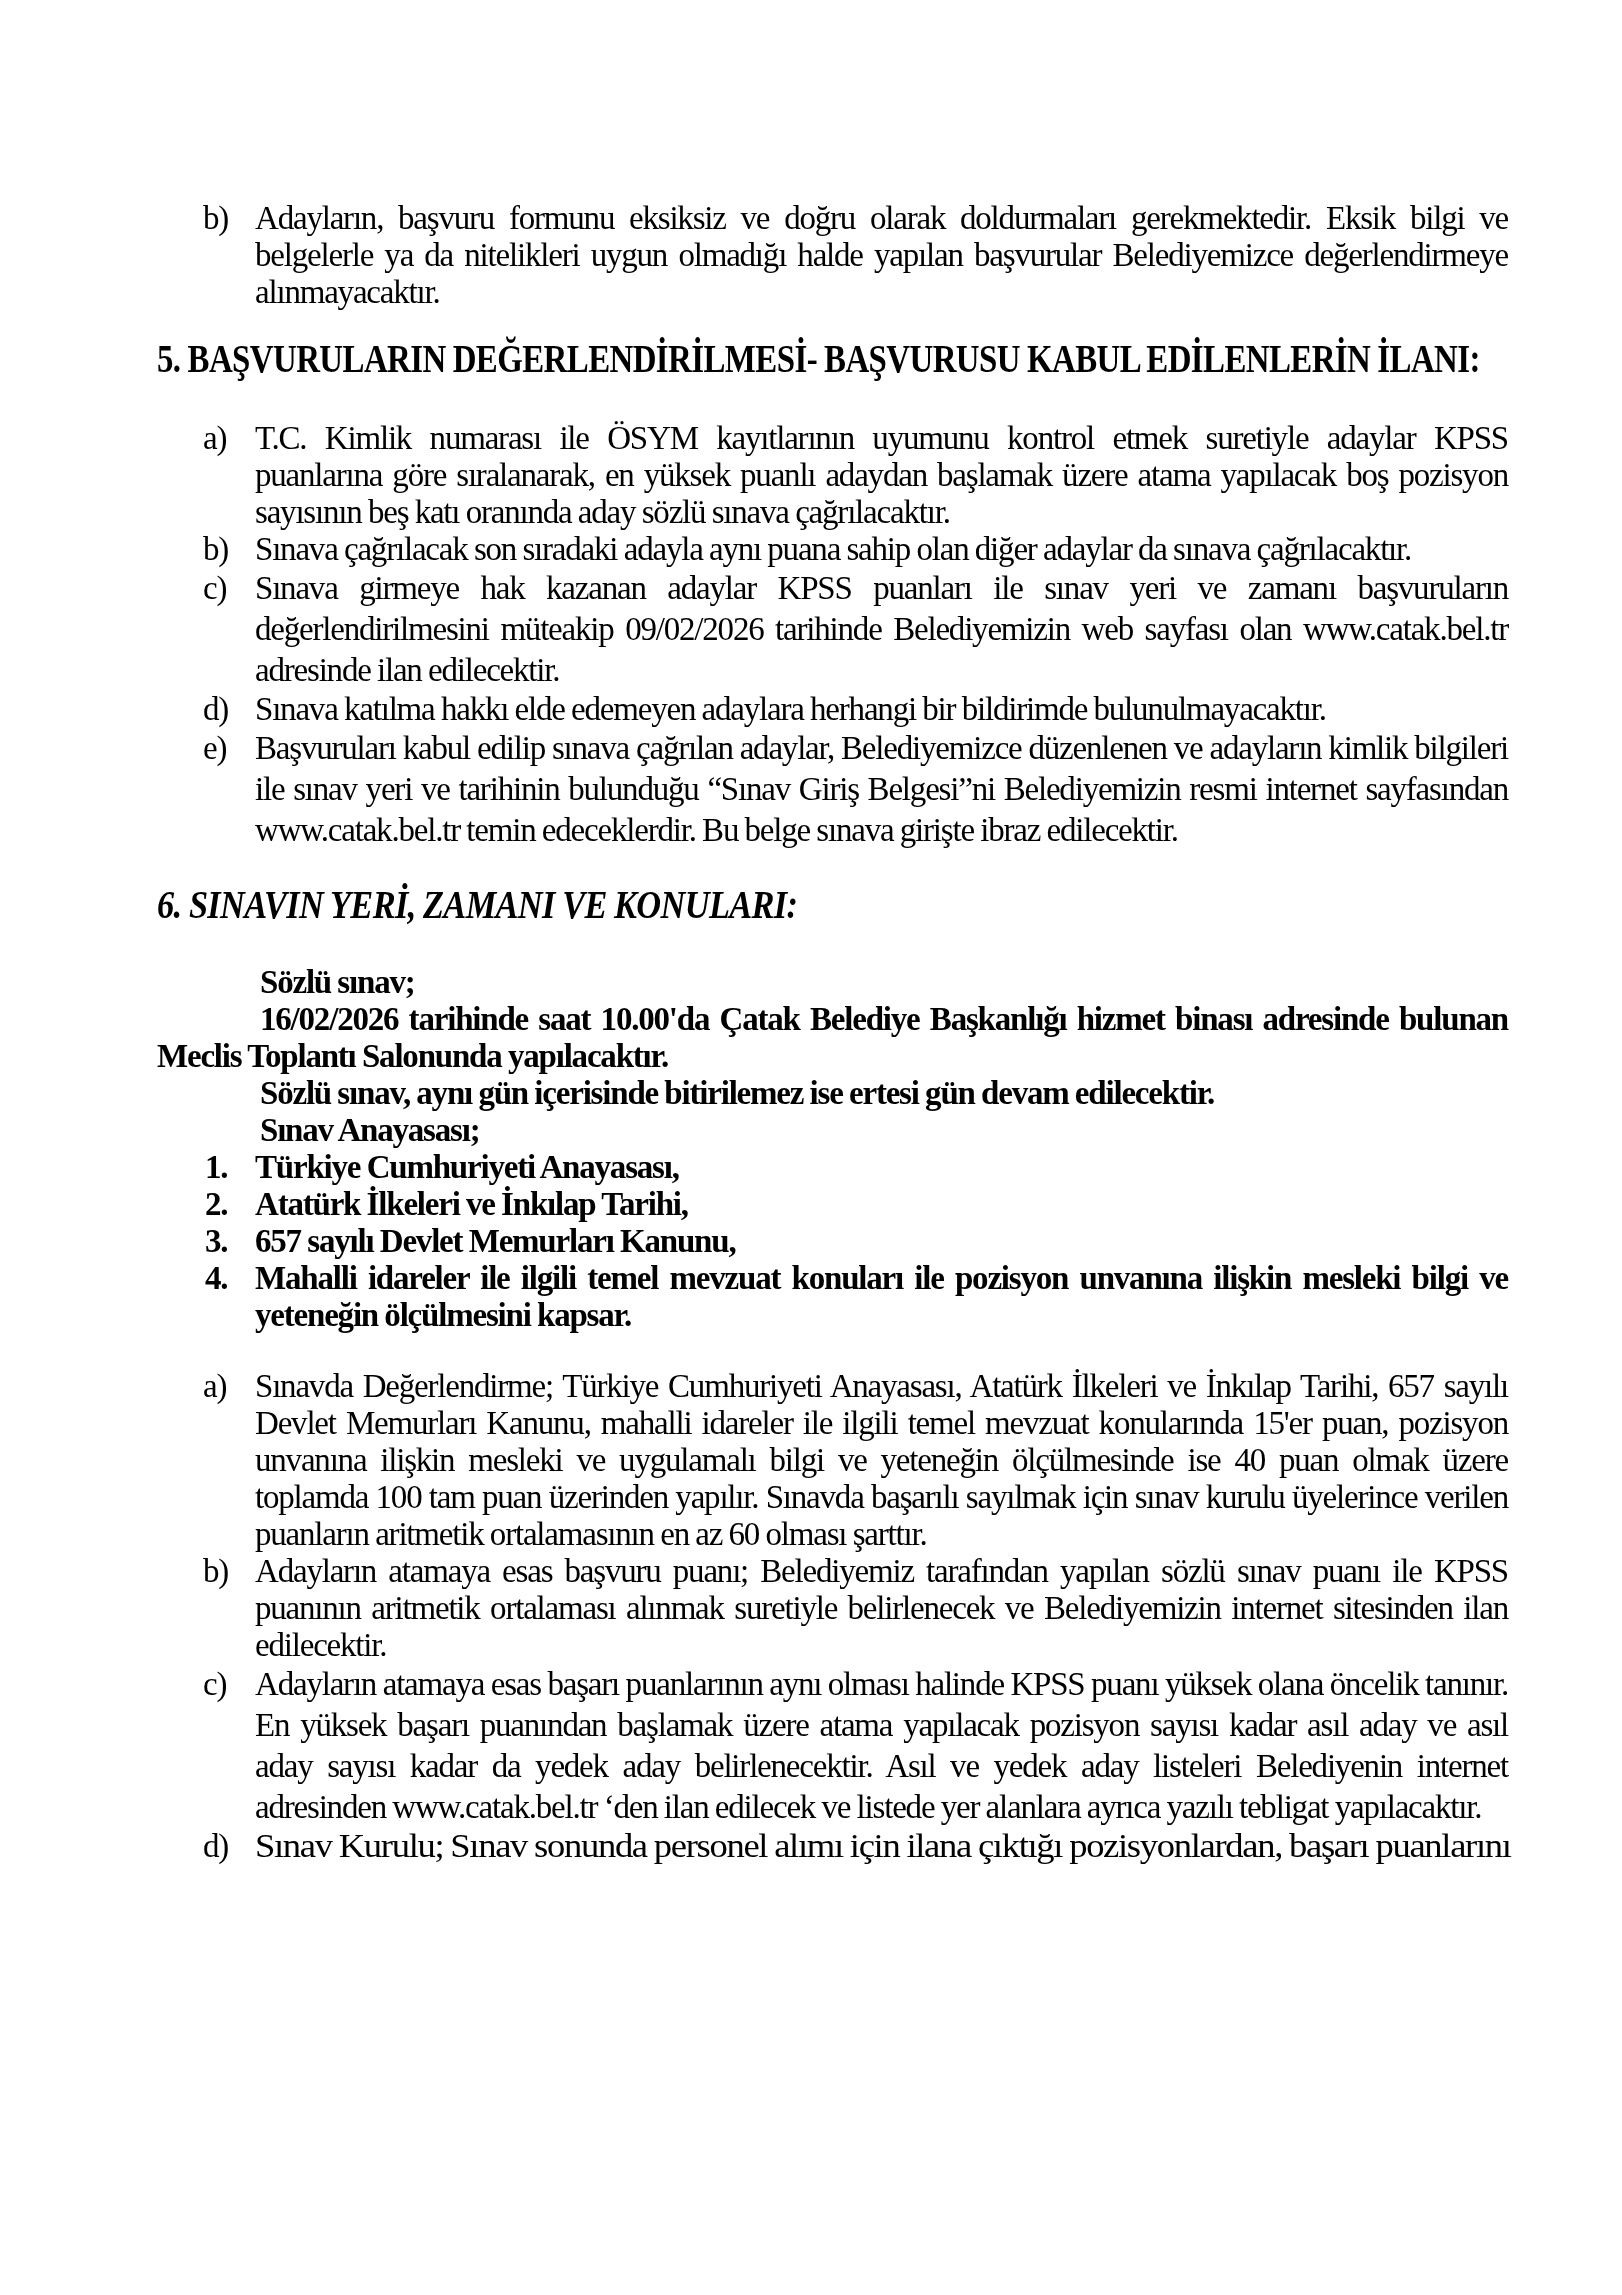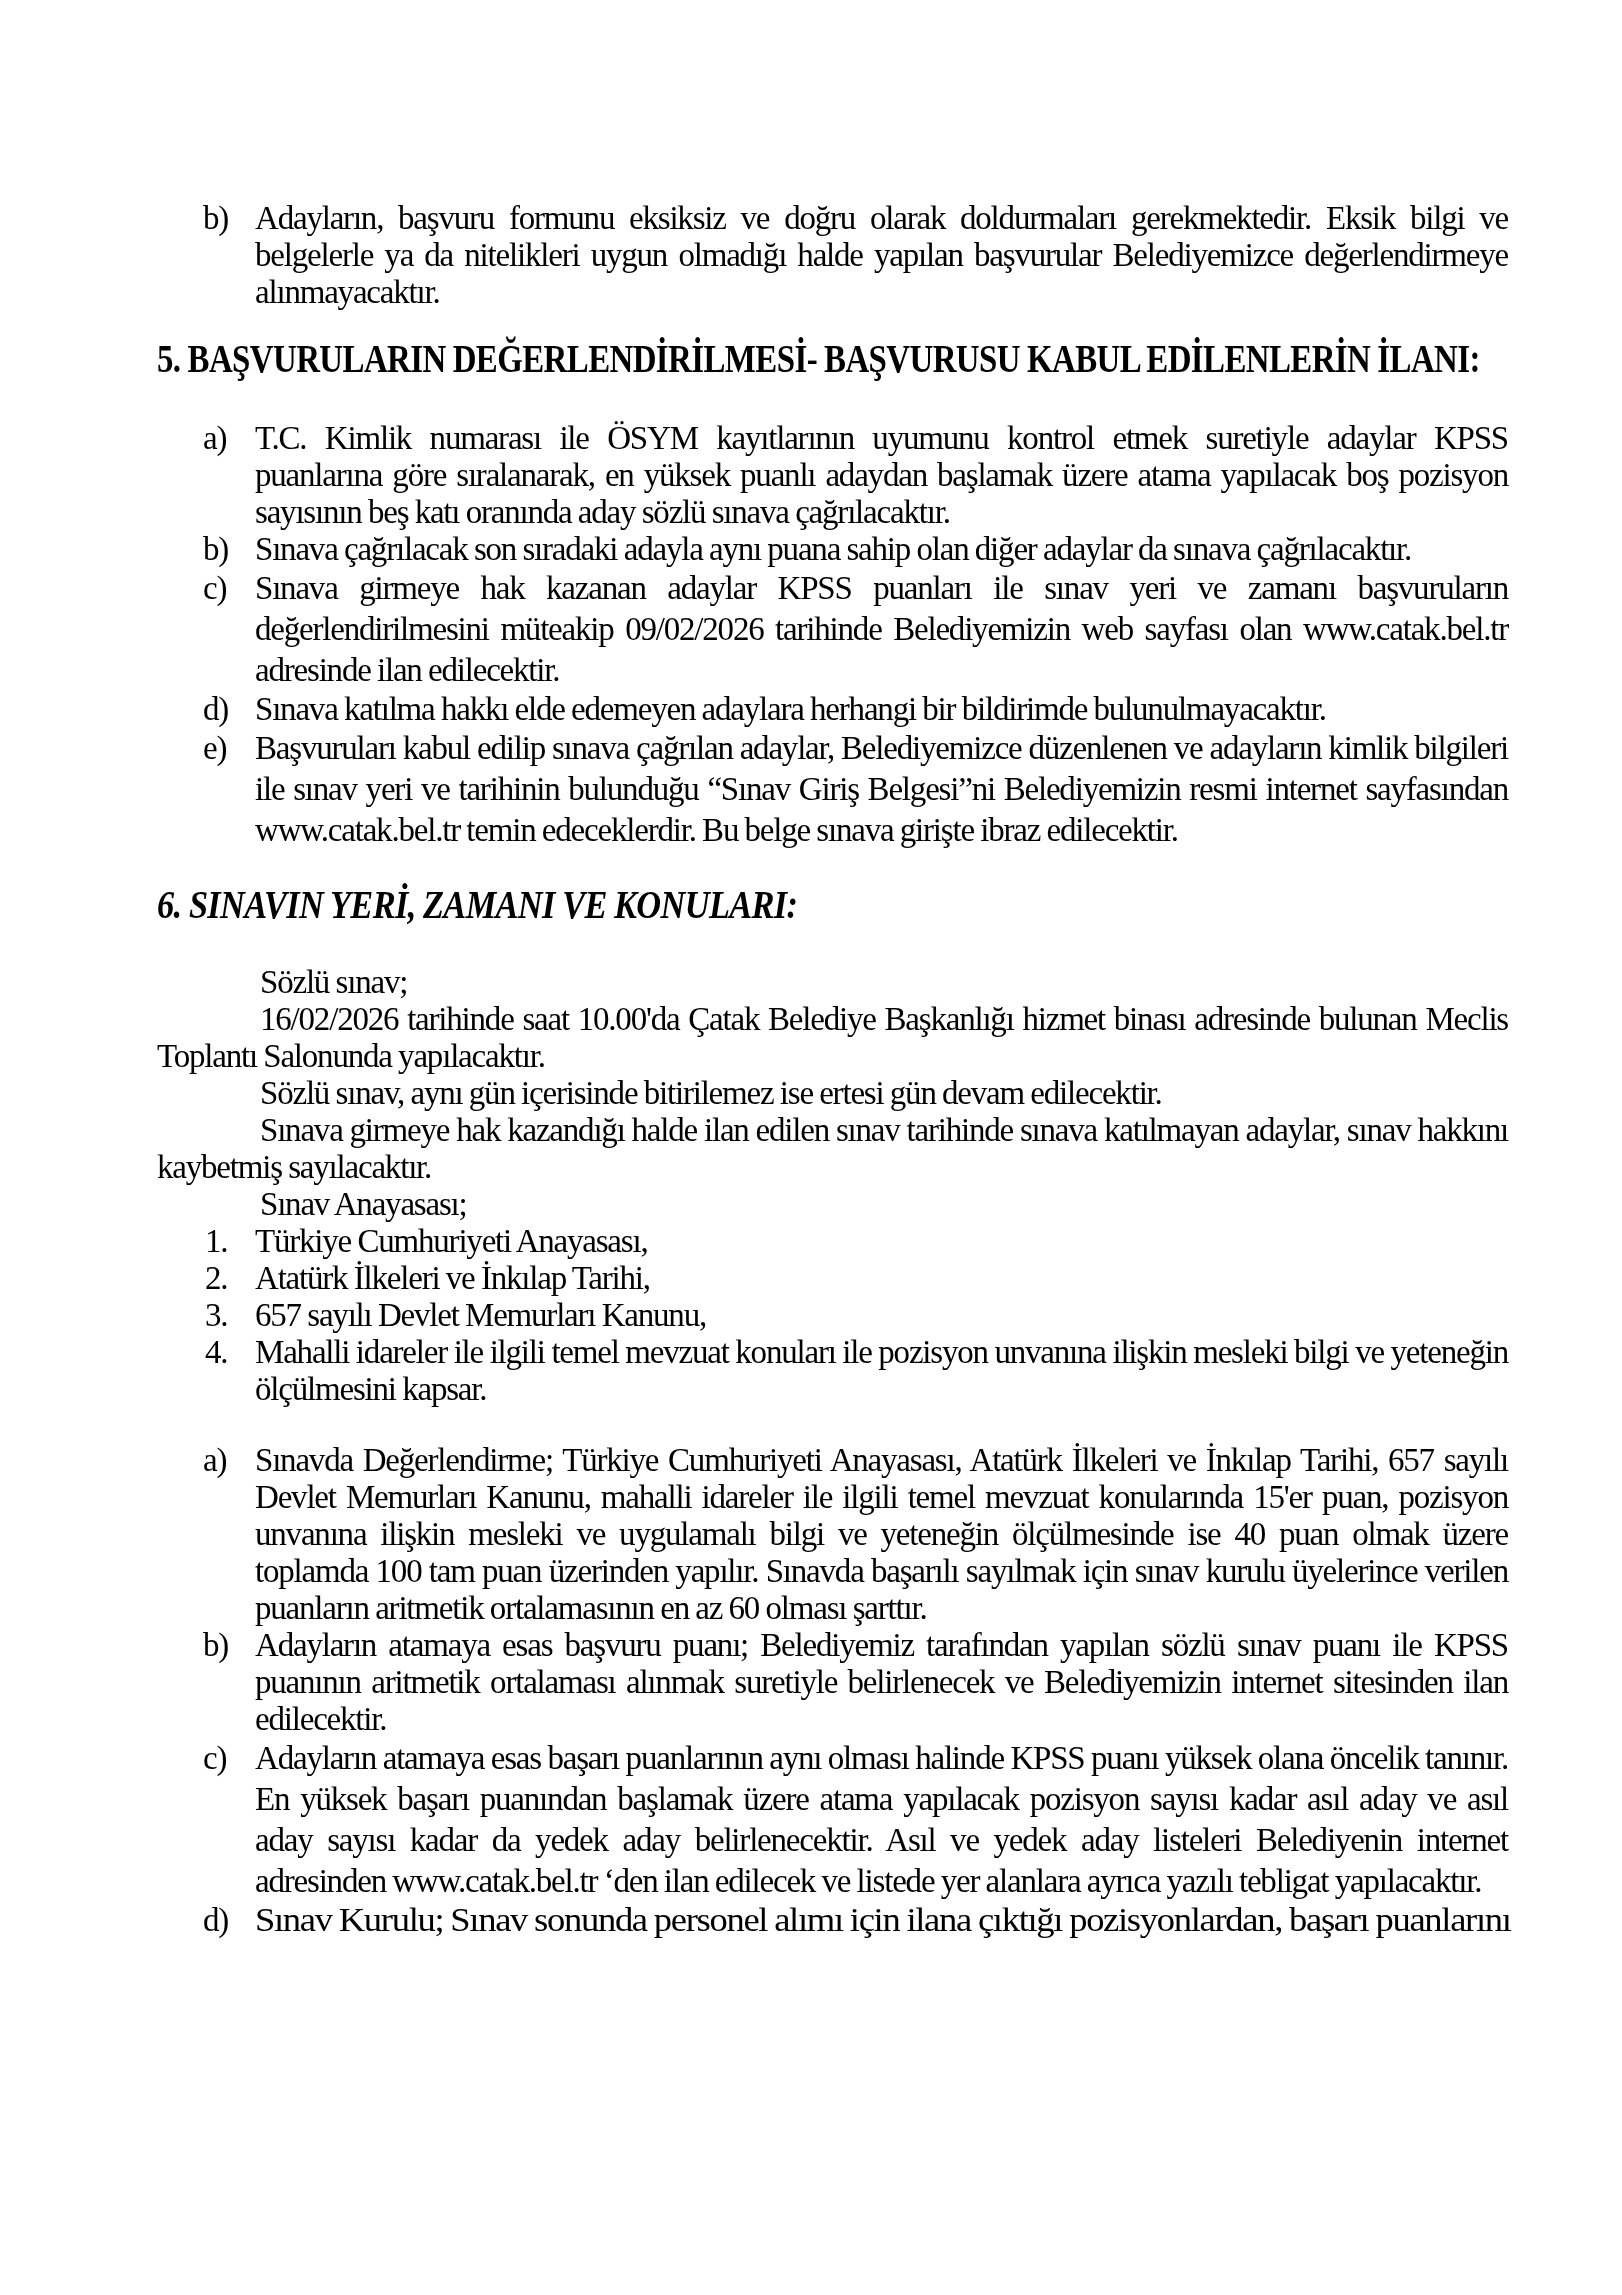--- a/index.html
+++ b/index.html
@@ -35,21 +35,21 @@
     transform-origin:0 50%;
   }
   .fitline{
     display:inline-block;
     white-space:nowrap;
     transform-origin:0 50%;
   }
   .mt-h5{margin-top:25px;}
   .mt-list5{margin-top:38px;}
   .mt-h6{margin-top:31px;font-style:italic;}
-  .mt-sec6{margin-top:36px;}
+  .mt-sec6{margin-top:36px;font-weight:bold;}
   .mt-h7{margin-top:34px;}
   .mt-list7{margin-top:34px;}
 </style>
 </head>
 <body>
 
 <div class="page">
 
   <div class="item just">
     <span class="marker">b)</span>
@@ -84,21 +84,20 @@
   </div>
 
   <div class="heading-row mt-h6">
     <span class="heading" style="transform: scaleX(0.880542);">6. SINAVIN YERİ, ZAMANI VE KONULARI:</span>
   </div>
 
   <div class="mt-sec6">
     <div class="indent">Sözlü sınav;</div>
     <div class="indent just">16/02/2026 tarihinde saat 10.00'da Çatak Belediye Başkanlığı hizmet binası adresinde bulunan Meclis Toplantı Salonunda yapılacaktır.</div>
     <div class="indent just">Sözlü sınav, aynı gün içerisinde bitirilemez ise ertesi gün devam edilecektir.</div>
-    <div class="indent just">Sınava girmeye hak kazandığı halde ilan edilen sınav tarihinde sınava katılmayan adaylar, sınav hakkını kaybetmiş sayılacaktır.</div>
     <div class="indent">Sınav Anayasası;</div>
 
     <div>
       <div class="item numitem just">
         <span class="marker">1.</span>
         <div>Türkiye Cumhuriyeti Anayasası,</div>
       </div>
       <div class="item numitem just">
         <span class="marker">2.</span>
         <div>Atatürk İlkeleri ve İnkılap Tarihi,</div>

